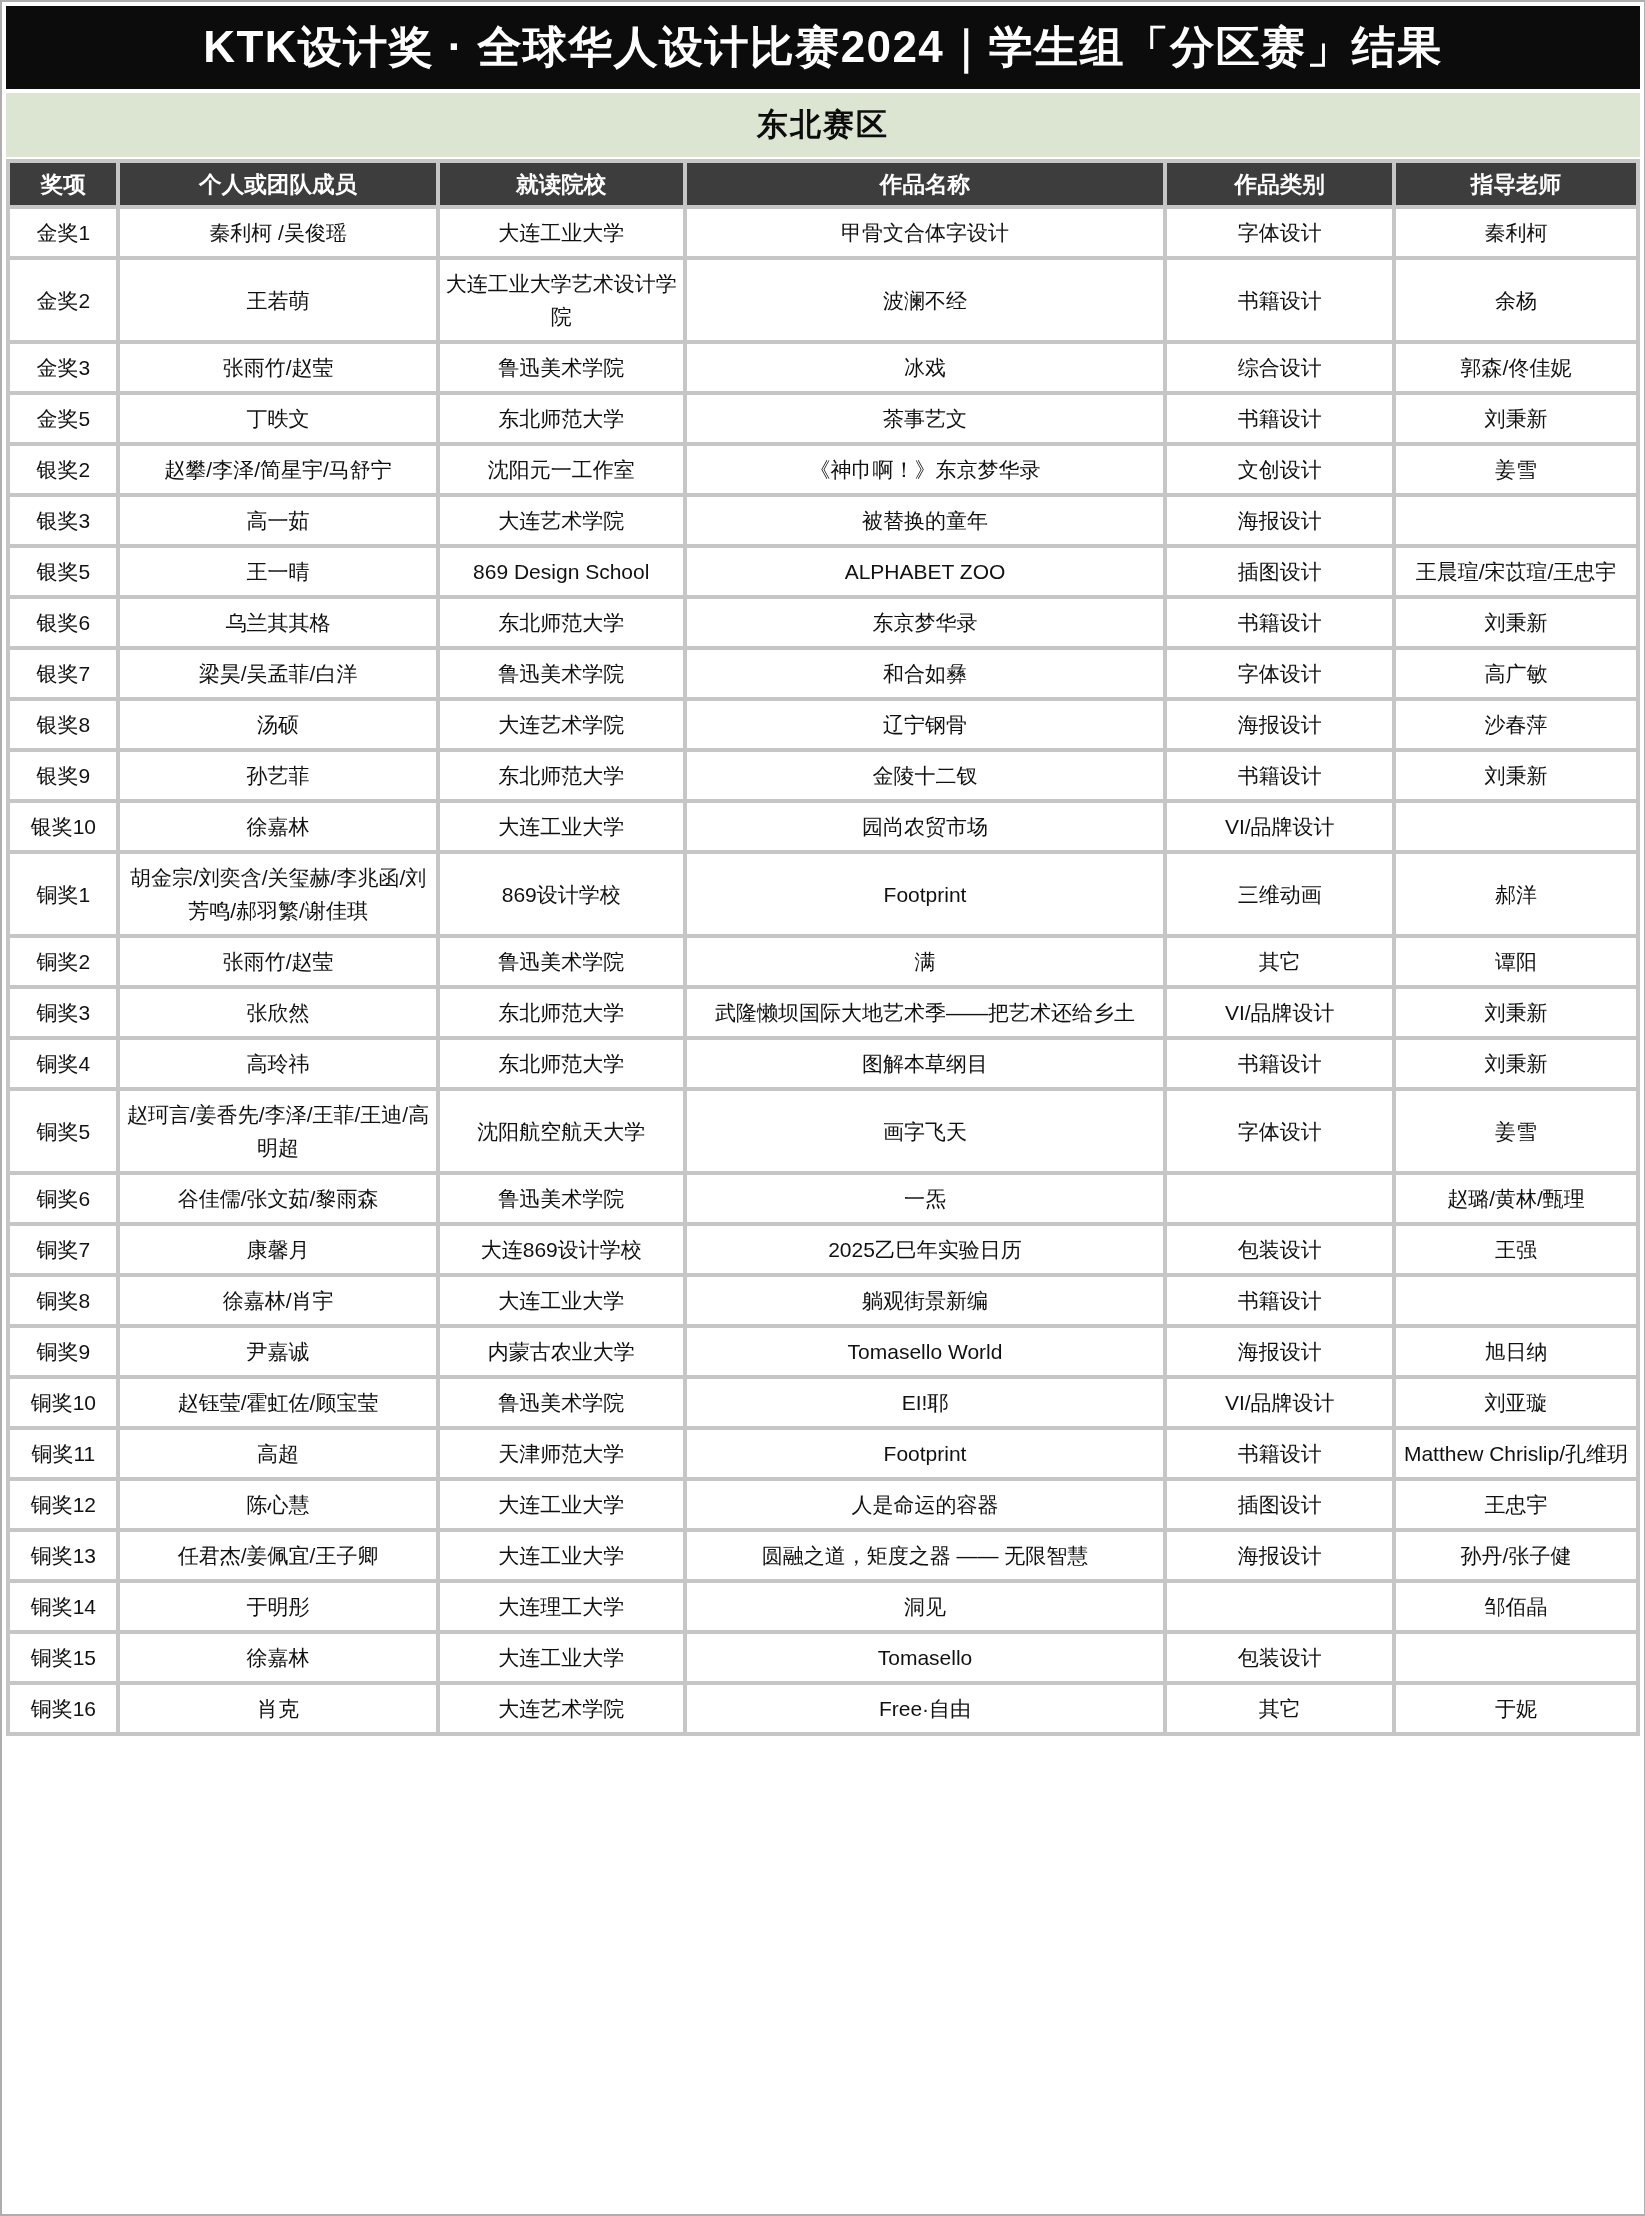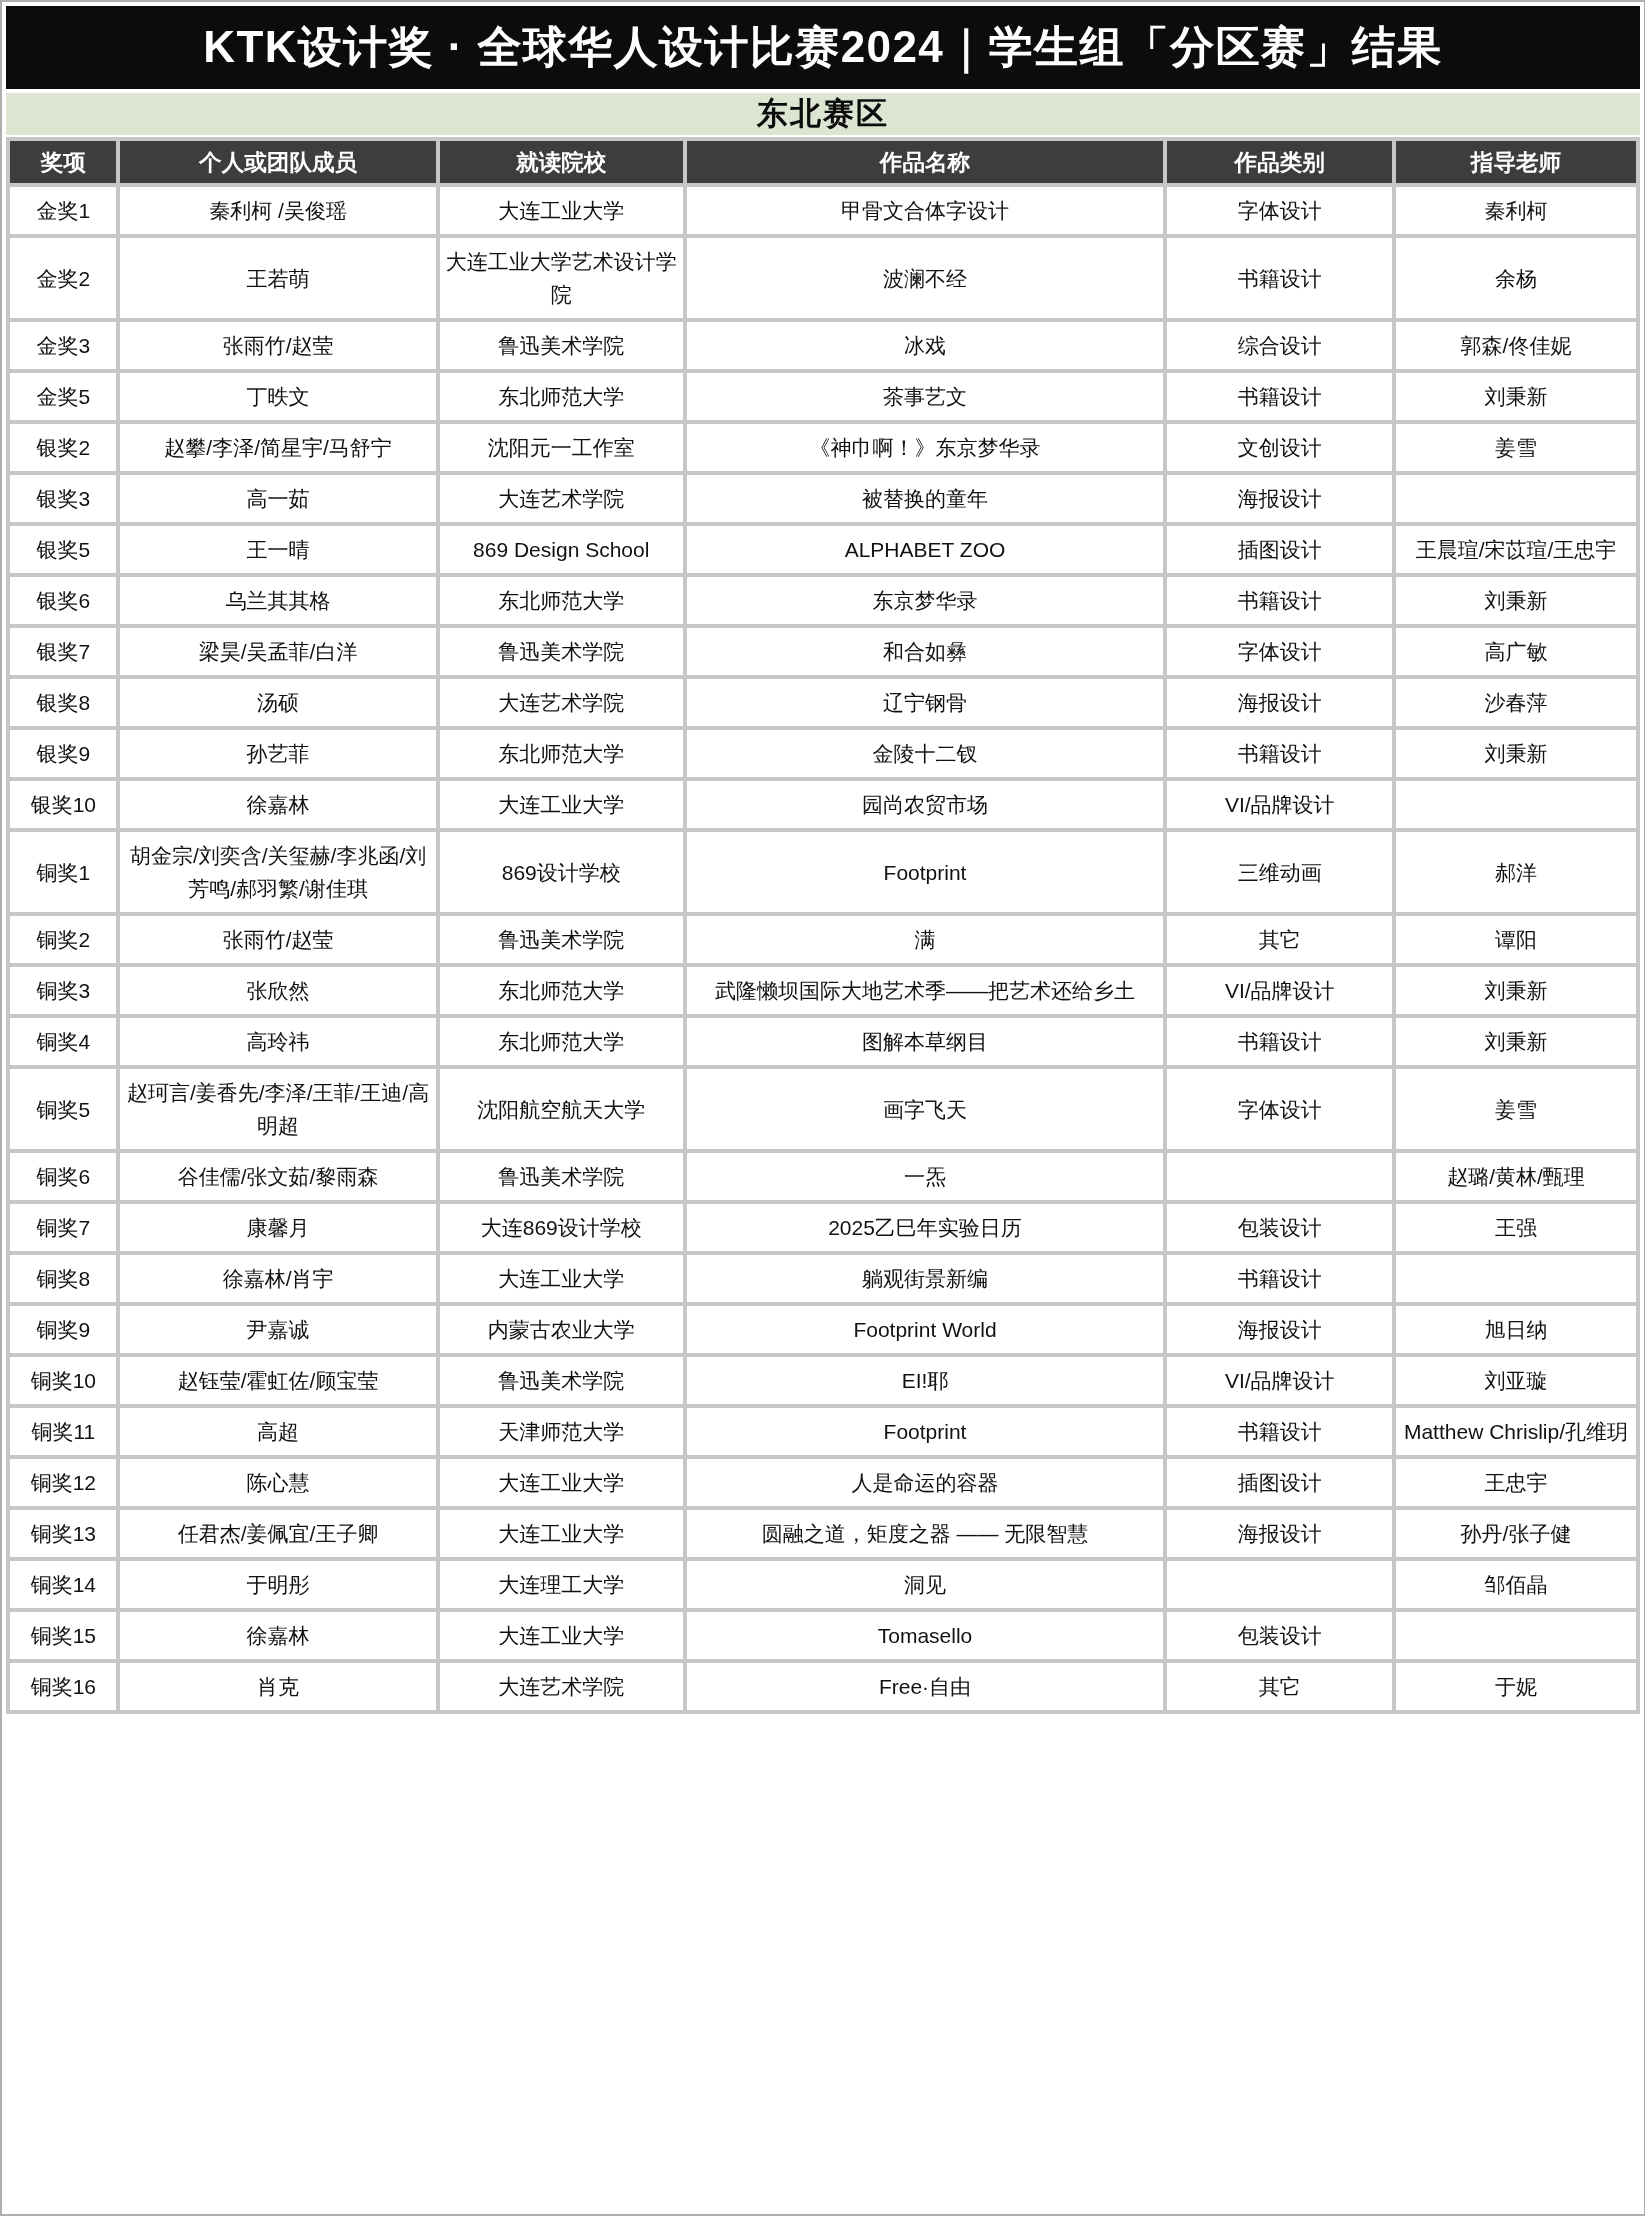--- a/index.html
+++ b/index.html
@@ -36,21 +36,21 @@
     justify-content:center;
     font-size:44px;
     font-weight:bold;
     letter-spacing:1.4px;
     font-stretch:condensed;
   }
   .region-bar{
     margin-top:4.2px;
     background:var(--region-bg);
     color:#0c0c0c;
-    height:42px;
+    height:64px;
     display:flex;
     align-items:center;
     justify-content:center;
     font-size:31px;
     font-weight:bold;
     letter-spacing:2.1px;
   }
   table.results{
     margin-top:1.4px;
     width:100%;
@@ -271,21 +271,21 @@
           <td>徐嘉林/肖宇</td>
           <td>大连工业大学</td>
           <td>躺观街景新编</td>
           <td>书籍设计</td>
           <td></td>
         </tr>
         <tr>
           <td class="award-cell tier-bronze">铜奖9</td>
           <td>尹嘉诚</td>
           <td>内蒙古农业大学</td>
-          <td>Footprint World</td>
+          <td>Tomasello World</td>
           <td>海报设计</td>
           <td>旭日纳</td>
         </tr>
         <tr>
           <td class="award-cell tier-bronze">铜奖10</td>
           <td>赵钰莹/霍虹佐/顾宝莹</td>
           <td>鲁迅美术学院</td>
           <td>EI!耶</td>
           <td>VI/品牌设计</td>
           <td>刘亚璇</td>

